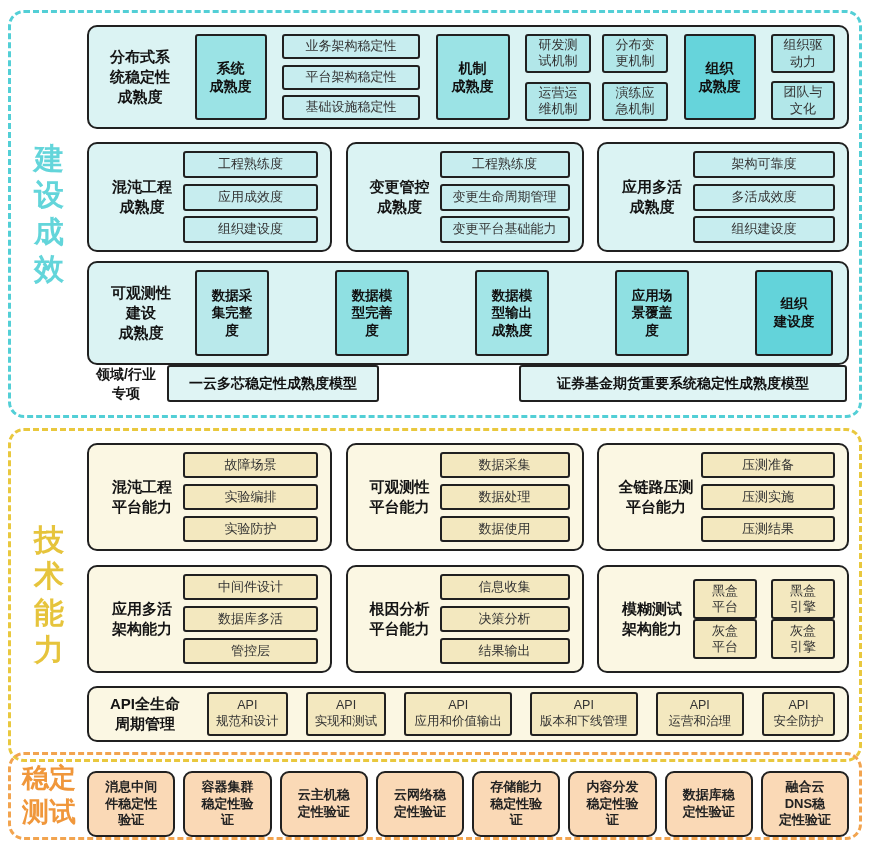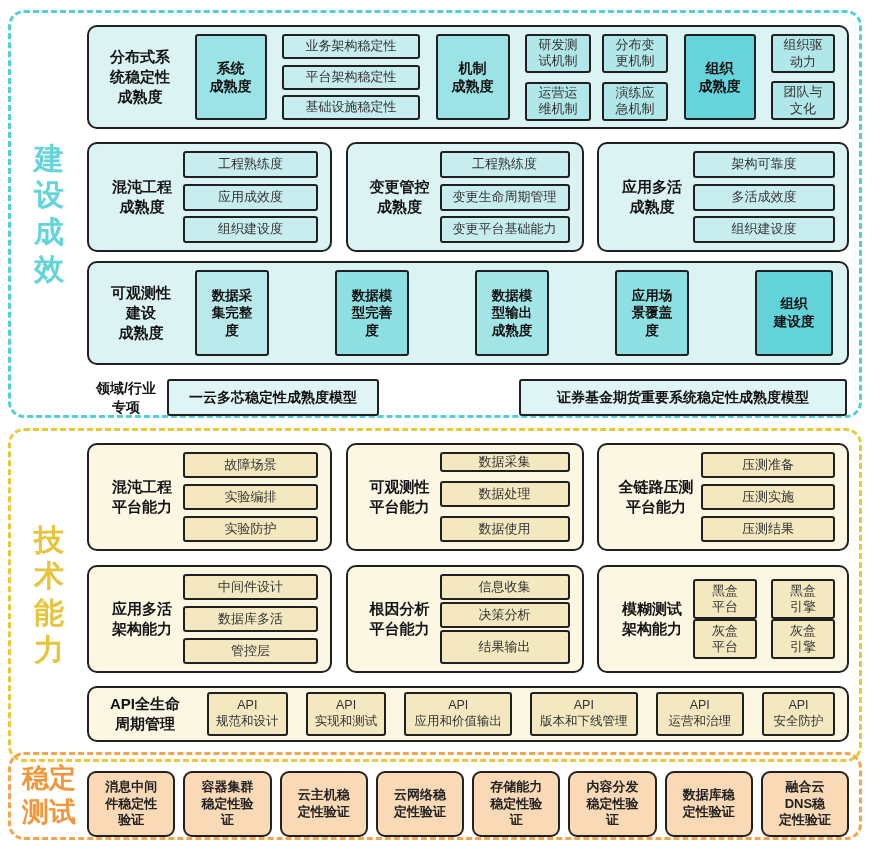--- a/index.html
+++ b/index.html
@@ -134,21 +134,21 @@
 型输出
 成熟度</div>
         <div class="bigbox c4" style="width:74px;height:86px;font-size:13.5px;">应用场
 景覆盖
 度</div>
         <div class="bigbox c5" style="width:78px;height:86px;font-size:13.5px;">组织
 建设度</div>
       </div>
     </div>
 
-    <div style="display:flex;align-items:center;margin-top:14px;">
+    <div style="display:flex;align-items:center;margin-top:0;">
       <div class="ptitle" style="width:78px;font-size:14px;">领域/行业
 专项</div>
       <div class="mbox" style="width:212px;margin-left:2px;">一云多芯稳定性成熟度模型</div>
       <div class="mbox" style="width:328px;margin-left:auto;margin-right:2px;">证券基金期货重要系统稳定性成熟度模型</div>
     </div>
 
   </div>
 </div>
 
 <div class="sec" id="sec-tech">
@@ -167,21 +167,21 @@
         <div class="stack" style="flex:1;height:90px;">
           <div class="chip" style="height:26px;">故障场景</div>
           <div class="chip" style="height:26px;">实验编排</div>
           <div class="chip" style="height:26px;">实验防护</div>
         </div>
       </div>
       <div class="panel" style="width:238px;height:108px;">
         <div class="ptitle" style="width:80px;">可观测性
 平台能力</div>
         <div class="stack" style="flex:1;height:90px;">
-          <div class="chip" style="height:20px;">数据采集</div>
+          <div class="chip" style="height:26px;">数据采集</div>
           <div class="chip" style="height:26px;">数据处理</div>
           <div class="chip" style="height:26px;">数据使用</div>
         </div>
       </div>
       <div class="panel" style="width:252px;height:108px;">
         <div class="ptitle" style="width:90px;">全链路压测
 平台能力</div>
         <div class="stack" style="flex:1;height:90px;">
           <div class="chip" style="height:26px;">压测准备</div>
           <div class="chip" style="height:26px;">压测实施</div>
@@ -199,21 +199,21 @@
           <div class="chip" style="height:26px;">数据库多活</div>
           <div class="chip" style="height:26px;">管控层</div>
         </div>
       </div>
       <div class="panel" style="width:238px;height:108px;">
         <div class="ptitle" style="width:80px;">根因分析
 平台能力</div>
         <div class="stack" style="flex:1;height:90px;">
           <div class="chip" style="height:26px;">信息收集</div>
           <div class="chip" style="height:26px;">决策分析</div>
-          <div class="chip" style="height:34px;">结果输出</div>
+          <div class="chip" style="height:26px;">结果输出</div>
         </div>
       </div>
       <div class="panel" style="width:252px;height:108px;justify-content:space-between;">
         <div class="ptitle" style="width:82px;">模糊测试
 架构能力</div>
         <div class="grid2" style="grid-template-columns:repeat(2,64px);grid-auto-rows:40px;gap:0 14px;">
           <div class="chip">黑盒
 平台</div>
           <div class="chip">黑盒
 引擎</div>

